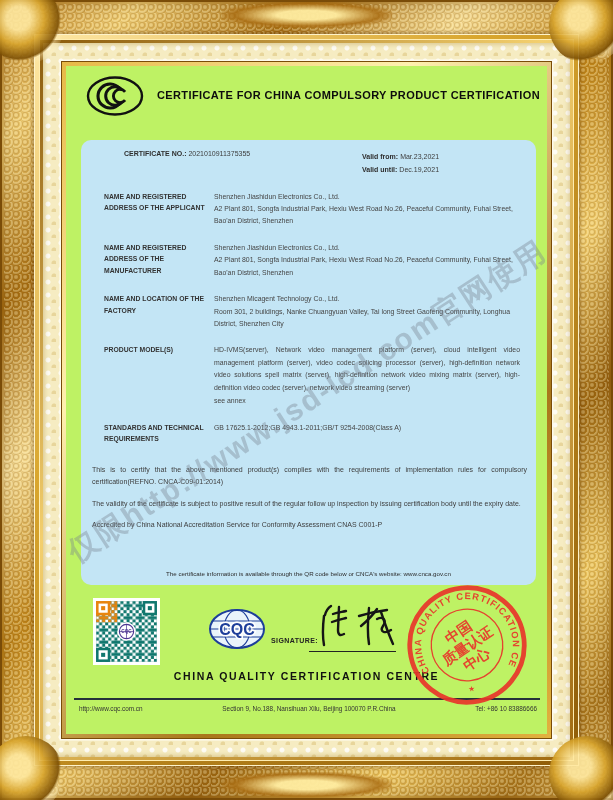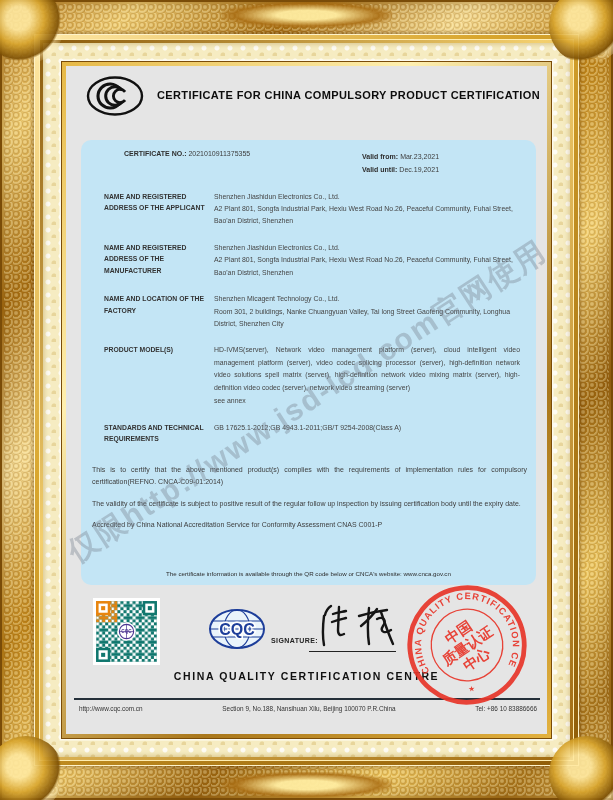--- a/index.html
+++ b/index.html
@@ -33,21 +33,21 @@
     background:radial-gradient(circle at 40% 40%,#ffe9a0 0 18%,#d9a62e 40%,#7d5106 62%,transparent 66%),
                radial-gradient(circle at 70% 70%,rgba(255,240,190,.9) 0 8%,transparent 30%);
     opacity:.9;}
   .orn.tl{left:-12px;top:-12px}.orn.tr{right:-12px;top:-12px}
   .orn.bl{left:-12px;bottom:-12px}.orn.br{right:-12px;bottom:-12px}
   .orn-mid{position:absolute;left:50%;transform:translateX(-50%);width:170px;height:26px;z-index:3;
     background:radial-gradient(ellipse at center,rgba(255,236,160,.95) 0 25%,rgba(170,110,20,.85) 60%,transparent 78%);}
   .orn-mid.t{top:2px}.orn-mid.b{bottom:2px}
 
   
-  .cert{position:absolute;inset:66px;background:#e5e5e5;overflow:hidden;z-index:4;}
+  .cert{position:absolute;inset:66px;background:#bef264;overflow:hidden;z-index:4;}
 
   .hdr{position:absolute;top:10px;left:20px;right:6px;display:flex;align-items:center;gap:12px;}
   .hdr .title{flex:1;text-align:center;font-weight:bold;font-size:11px;line-height:1.25;
     letter-spacing:.4px;color:#0d0d0d;}
 
   .panel{position:absolute;left:15px;top:74px;width:455px;height:445px;
     background:#c3e5f5;border-radius:10px;z-index:1;}
   .panel-inner{position:relative;height:100%;font-size:6.9px;color:#3d3d3d;}
 
   .certno-row{display:flex;padding:10px 14px 0 43px;align-items:flex-start;}

